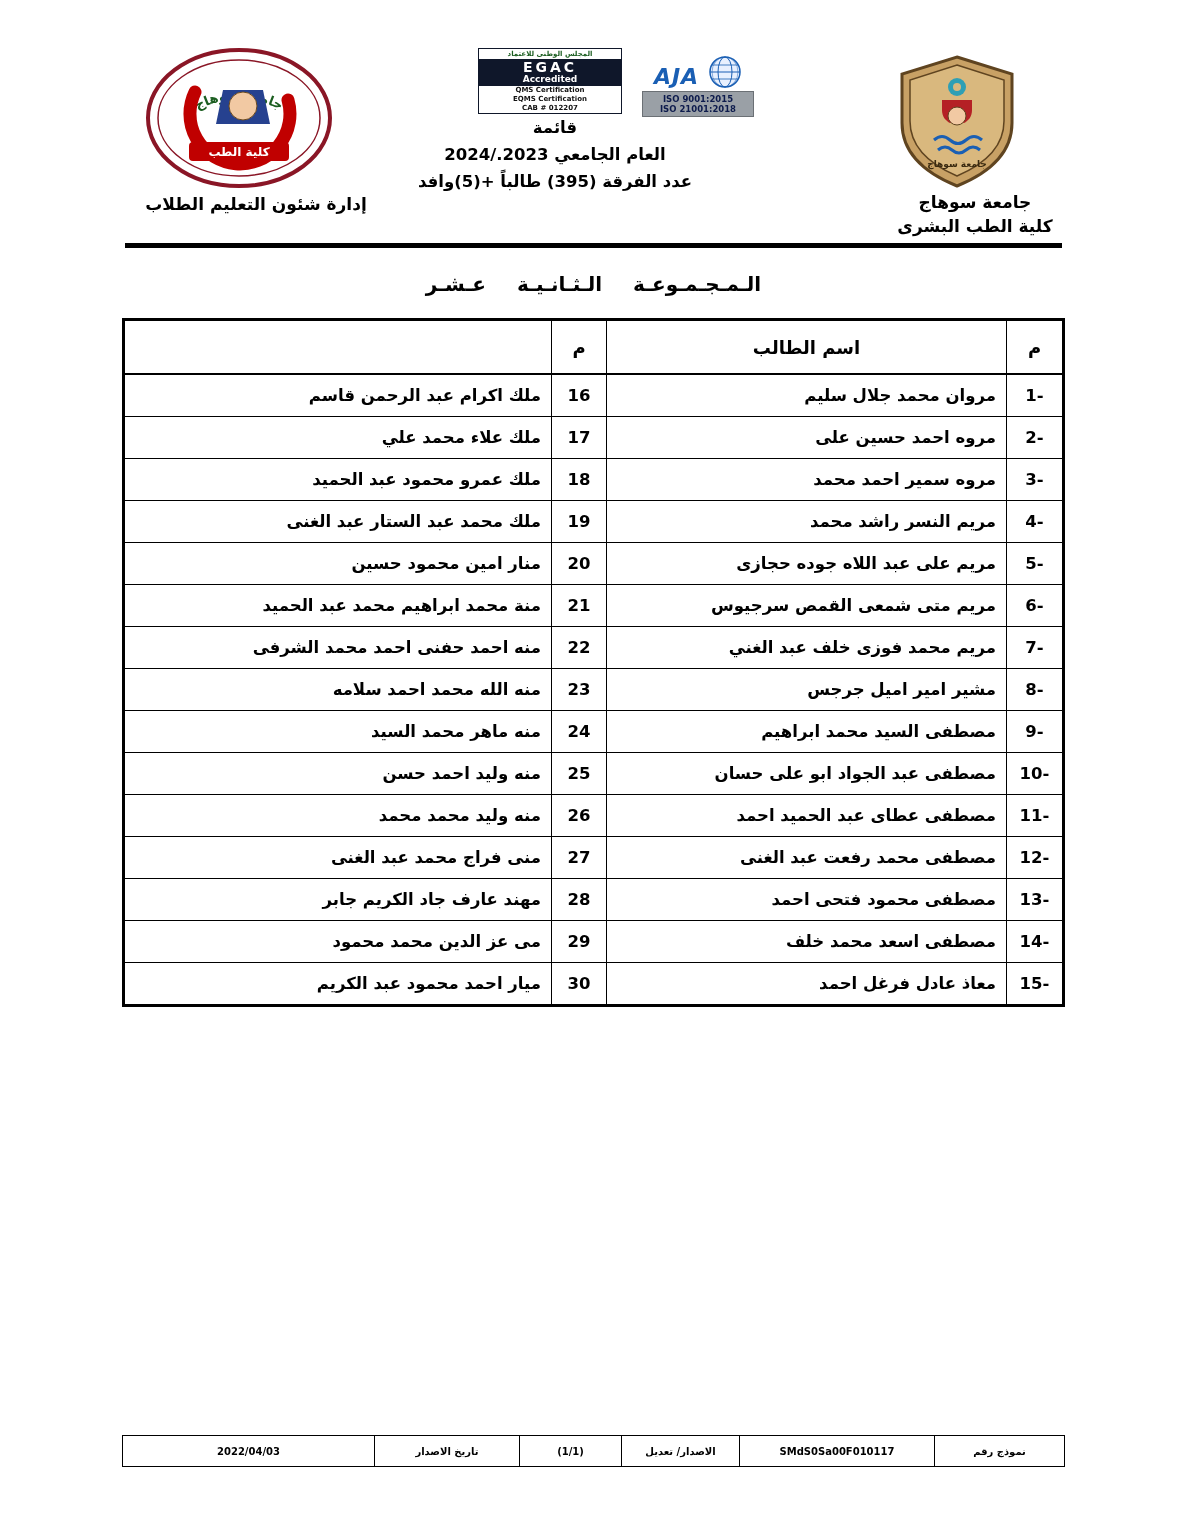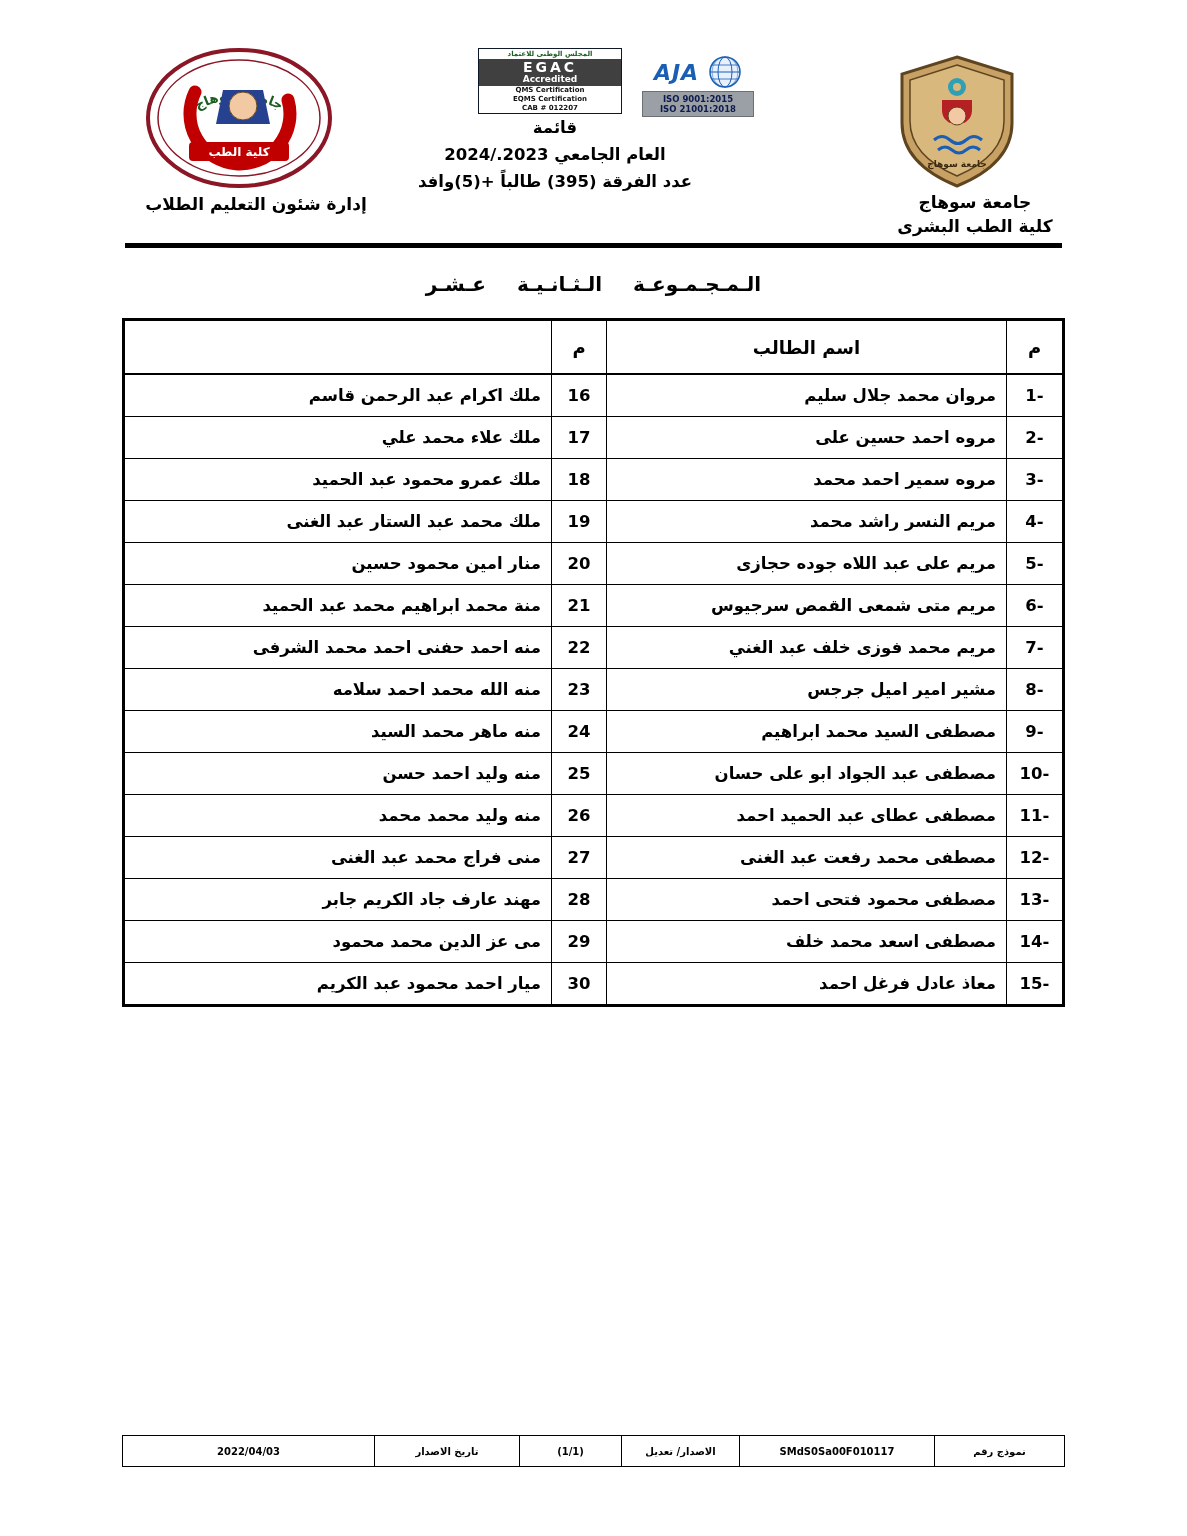--- a/index.html
+++ b/index.html
@@ -15,26 +15,26 @@
   .right-block{left:876px;top:190px;width:198px;text-align:center;direction:rtl;
                font-weight:bold;font-size:17px;line-height:24px}
   .rule{left:125px;top:243px;width:937px;height:5px;background:#000}
   .group-title{left:0;top:272px;width:1187px;text-align:center;direction:rtl;
                font-size:20px;font-weight:bold;word-spacing:24px}
   
   .logo-left{left:143px;top:46px;width:192px;height:144px}
   .logo-right{left:896px;top:54px;width:122px;height:136px}
   .egac{left:478px;top:48px;width:142px;border:1px solid #0f172a;text-align:center;background:#fff}
   .egac-ar{font-size:7px;font-weight:bold;direction:rtl;padding:1px 0;color:#1b5e20}
-  .egac-band{background:#404040;color:#fff;padding:1px 0 2px}
+  .egac-band{background:#0f172a;color:#fff;padding:1px 0 2px}
   .egac-name{font-size:14px;font-weight:bold;letter-spacing:3px;line-height:14px}
   .egac-acc{font-size:9px;font-weight:bold;line-height:10px}
   .egac-line{font-size:7px;font-weight:bold;line-height:9px;color:#111}
   .aja{left:642px;top:55px;width:112px;text-align:center}
-  .aja-top{display:flex;align-items:center;justify-content:center;gap:9px}
+  .aja-top{display:flex;align-items:flex-end;justify-content:center;gap:9px}
   .aja-name{font-size:22px;font-weight:bold;font-style:italic;color:#1a5fb4;letter-spacing:1px}
   .aja-iso{background:#9aa0a6;color:#0d1b4c;font-size:8.5px;font-weight:bold;
            line-height:10px;padding:2px 12px;margin-top:2px;border:1px solid #6b7075}
   
   table{border-collapse:collapse;table-layout:fixed}
   .main{left:122px;top:318px;width:943px;direction:rtl;border:3px solid #000}
   .main th{height:50px;font-size:18px;font-weight:bold;text-align:center;
            border:1.5px solid #000;border-bottom-width:2.5px;background:#fff}
   .main td{height:41px;font-size:16.5px;font-weight:bold;border:1.5px solid #000;
            padding:0 10px;white-space:nowrap;overflow:hidden}

